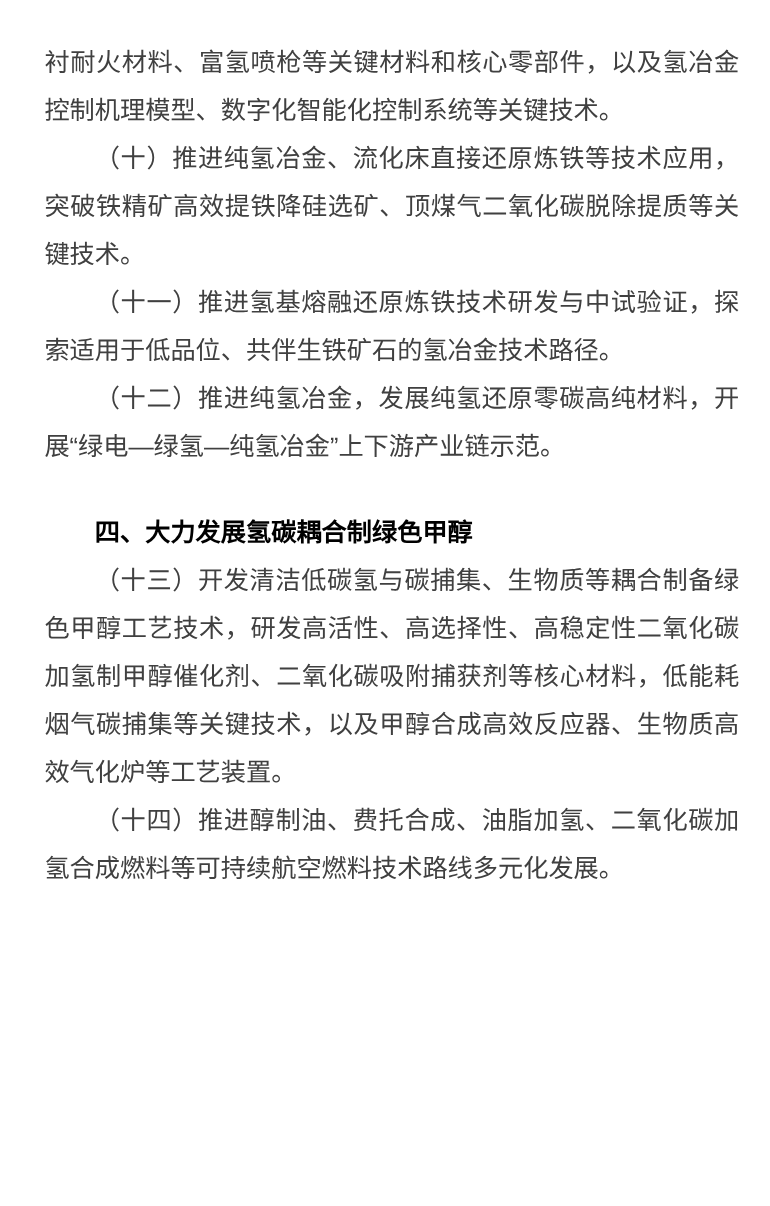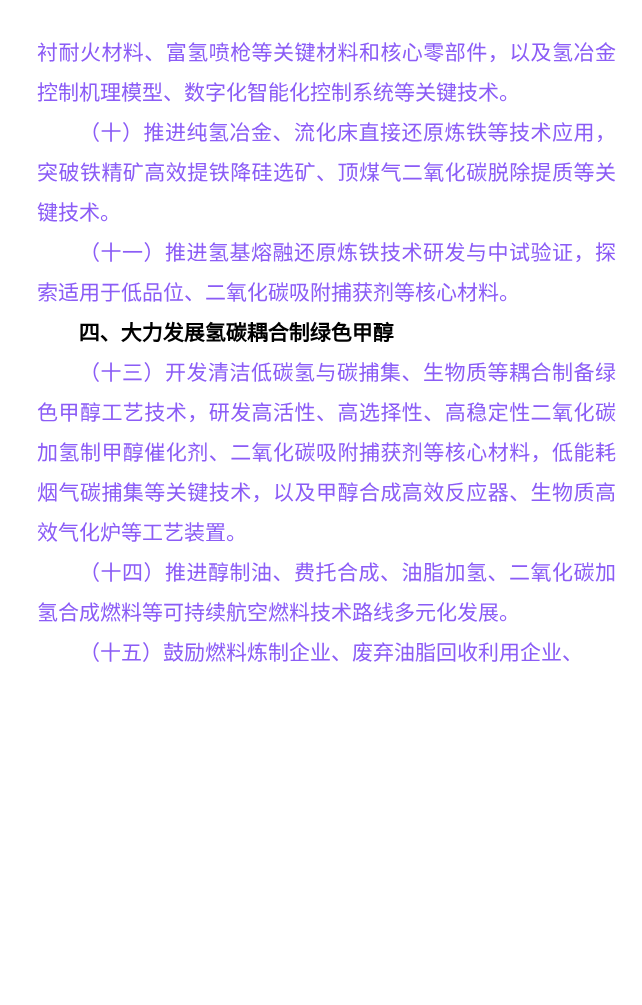--- a/index.html
+++ b/index.html
@@ -17,46 +17,47 @@
     width: 642px;
     height: 1005px;
     padding: 33px 26px 0 37px;
     background: #ffffff;
   }
   .doc p {
     margin: 0;
     font-family: Liberation Sans, sans-serif;
     font-size: 21px;
     line-height: 40px;
-    color: #8b5cf6;
+    color: #404040;
     text-align: justify;
     text-justify: inter-character;
     letter-spacing: 0px;
     word-break: break-all;
   }
   .doc p.indent {
     text-indent: 2em;
   }
   .doc p.flush {
     text-indent: 0;
   }
   .doc p.heading {
     font-family: "Liberation Sans", "DejaVu Sans", sans-serif;
     font-weight: bold;
     color: #000000;
     text-indent: 2em;
     text-align: left;
+    margin-top: 32px;
   }
 </style>
 </head>
 <body>
 
 <div class="page">
   <div class="doc">
       <p class="flush">衬耐火材料、富氢喷枪等关键材料和核心零部件，以及氢冶金控制机理模型、数字化智能化控制系统等关键技术。</p>
       <p class="indent">（十）推进纯氢冶金、流化床直接还原炼铁等技术应用，突破铁精矿高效提铁降硅选矿、顶煤气二氧化碳脱除提质等关键技术。</p>
-      <p class="indent">（十一）推进氢基熔融还原炼铁技术研发与中试验证，探索适用于低品位、二氧化碳吸附捕获剂等核心材料。</p>
+      <p class="indent">（十一）推进氢基熔融还原炼铁技术研发与中试验证，探索适用于低品位、共伴生铁矿石的氢冶金技术路径。</p>
+      <p class="indent">（十二）推进纯氢冶金，发展纯氢还原零碳高纯材料，开展“绿电—绿氢—纯氢冶金”上下游产业链示范。</p>
       <p class="heading">四、大力发展氢碳耦合制绿色甲醇</p>
       <p class="indent">（十三）开发清洁低碳氢与碳捕集、生物质等耦合制备绿色甲醇工艺技术，研发高活性、高选择性、高稳定性二氧化碳加氢制甲醇催化剂、二氧化碳吸附捕获剂等核心材料，低能耗烟气碳捕集等关键技术，以及甲醇合成高效反应器、生物质高效气化炉等工艺装置。</p>
       <p class="indent">（十四）推进醇制油、费托合成、油脂加氢、二氧化碳加氢合成燃料等可持续航空燃料技术路线多元化发展。</p>
-      <p class="indent">（十五）鼓励燃料炼制企业、废弃油脂回收利用企业、</p>
     </div>
 </div>
 
 </body></html>

